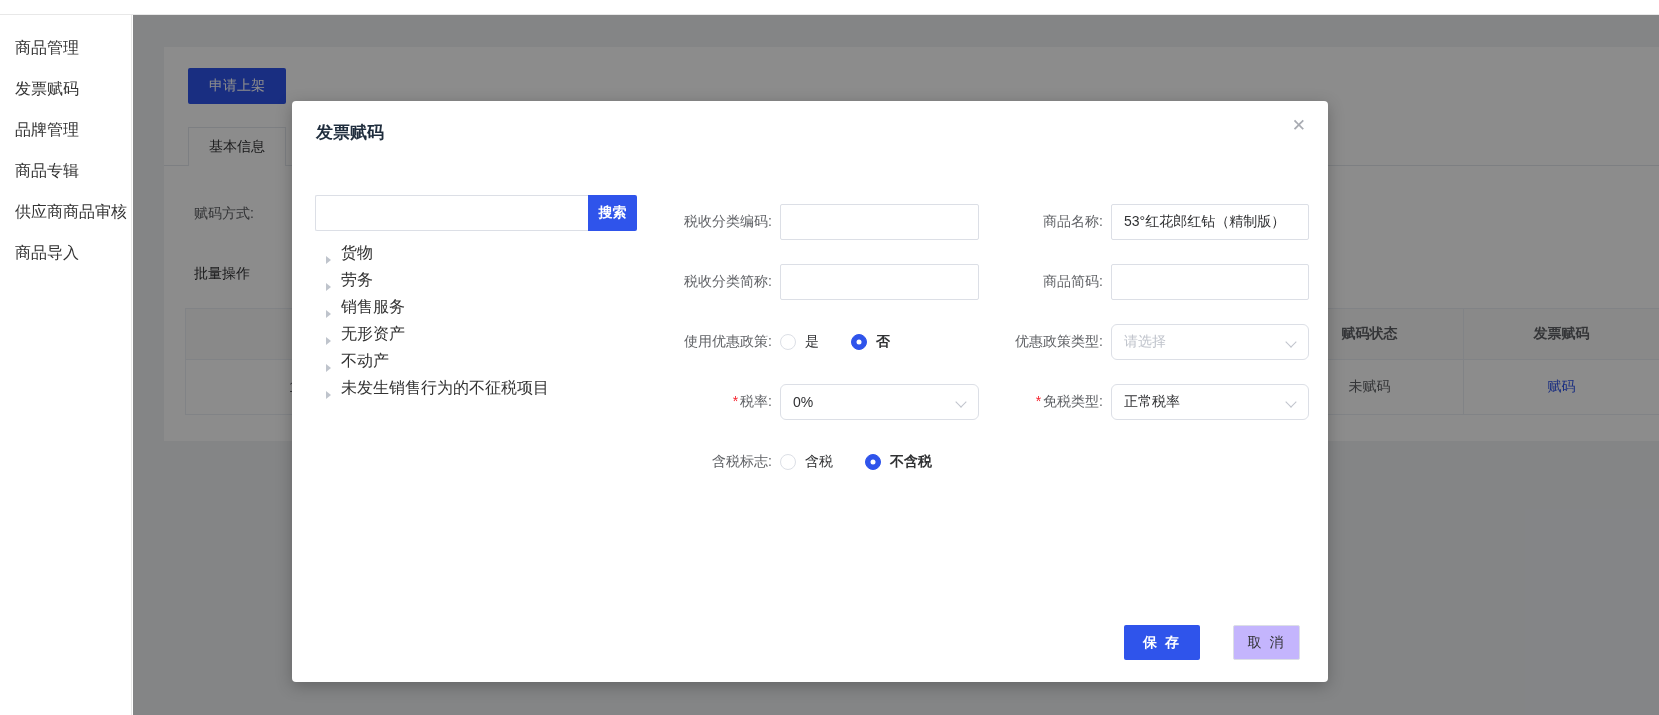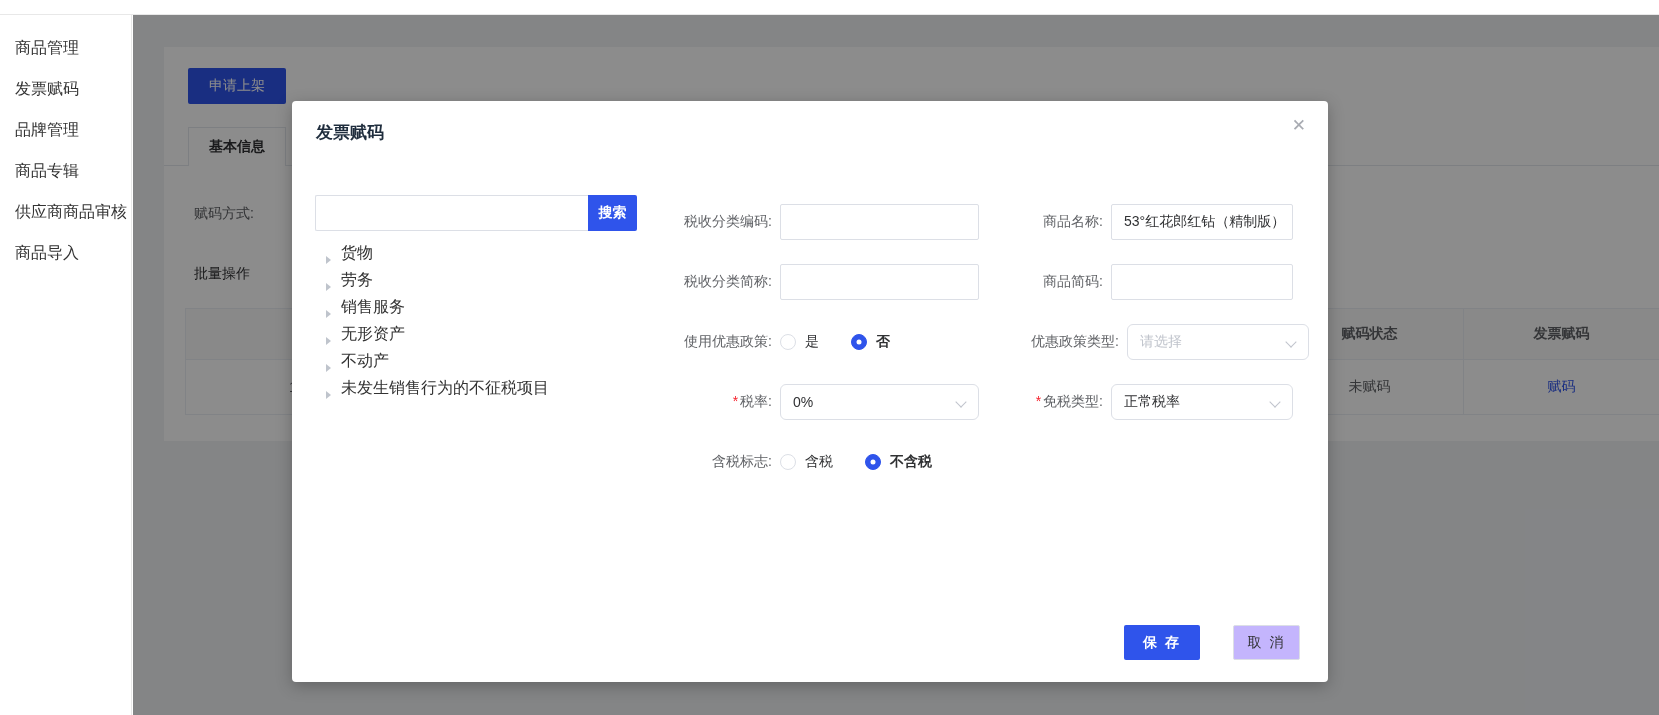--- a/index.html
+++ b/index.html
@@ -13,21 +13,21 @@
   .sidebar { position:absolute; left:0; top:15px; width:132px; bottom:0; background:#fff; border-right:1px solid #e8e8e8; z-index:2; }
   .sidebar ul { list-style:none; padding-top:12px; }
   .sidebar li { height:41px; line-height:41px; padding-left:15px; color:#333; font-size:16px; cursor:pointer; white-space:nowrap; }
 
   
   .main { position:absolute; left:133px; top:15px; right:0; bottom:0; background:#f0f2f5; }
   .card { position:absolute; left:31px; top:32px; right:0; height:394px; background:#fff; }
   .btn-primary { background:#2F54EB; color:#fff; border:none; border-radius:2px; font-size:14px; cursor:pointer; }
   .apply-btn { position:absolute; left:24px; top:21px; width:98px; height:36px; }
   .tabbar { position:absolute; left:0; right:0; top:80px; height:39px; border-bottom:1px solid #e4e7ed; }
-  .tab { position:absolute; left:24px; top:0; width:98px; height:39px; background:#fff; border:1px solid #e4e7ed; border-bottom:none; display:flex; align-items:center; justify-content:center; font-weight:700; color:#303133; cursor:pointer; }
+  .tab { position:absolute; left:24px; top:0; width:98px; height:39px; background:#fff; border:1px solid #e4e7ed; border-bottom:none; display:flex; align-items:center; justify-content:center; font-weight:400; color:#303133; cursor:pointer; }
   .coding-row { position:absolute; left:30px; top:158px; display:flex; align-items:center; color:#606266; }
   .coding-row .radio { margin-left:60px; }
   .batch-row { position:absolute; left:30px; top:218px; display:flex; align-items:center; color:#303133; }
   .batch-row .link { margin-left:43px; }
   .link { color:#2F54EB; font-weight:500; cursor:pointer; }
   .bg-table { position:absolute; left:21px; right:0; top:261px; border:1px solid #ebeef5; border-right:none; }
   .trow { display:flex; align-items:center; position:relative; }
   .trow.head { height:51px; background:#fafafa; border-bottom:1px solid #ebeef5; font-weight:700; color:#606266; }
   .trow.body { height:54px; color:#606266; }
   .tc1 { flex:1; height:100%; position:relative; }
@@ -51,21 +51,21 @@
   .tree li { height:27px; display:flex; align-items:flex-end; cursor:pointer; color:#333; font-size:16px; white-space:nowrap; }
   .caret { width:0; height:0; border-left:5px solid #bfc4cc; border-top:4px solid transparent; border-bottom:4px solid transparent; margin-right:10px; flex:none; }
 
   .form { position:absolute; left:348px; top:103px; width:669px; }
   .frow { display:flex; align-items:center; height:36px; margin-bottom:24px; }
   .flabel { width:132px; text-align:right; color:#606266; flex:none; white-space:nowrap; }
   .flabel.l2 { width:124px; }
   .req { color:#F5222D; font-style:normal; margin-right:2px; }
   .finput, .sel { width:199px; height:36px; border:1px solid #dcdfe6; border-radius:2px; margin-left:8px; flex:none; }
   .finput { padding:0 12px; font-size:14px; color:#303133; outline:none; }
-  .finput.w2, .sel.w2 { width:182px; }
+  .finput.w2, .sel.w2 { width:198px; }
   .sel { position:relative; display:flex; align-items:center; padding:0 28px 0 12px; cursor:pointer; background:#fff;border-radius:6px; }
   .sel .sel-text { color:#303133; }
   .sel.placeholder .sel-text { color:#c0c4cc; }
   .chev { position:absolute; right:13px; top:13px; width:8px; height:8px; border-right:1.5px solid #c0c4cc; border-bottom:1.5px solid #c0c4cc; transform:rotate(45deg); }
 
   .fgroup { display:flex; align-items:center; margin-left:8px; }
   .radio { width:16px; height:16px; border-radius:50%; border:1px solid #dcdfe6; background:#fff; display:inline-block; flex:none; cursor:pointer; position:relative; }
   .radio.checked { background:#2F54EB; border-color:#2F54EB; }
   .radio.checked::after { content:''; position:absolute; width:5px; height:5px; border-radius:50%; background:#fff; left:50%; top:50%; transform:translate(-50%,-50%); }
   .rlabel { margin-left:9px; color:#303133; cursor:pointer; }

